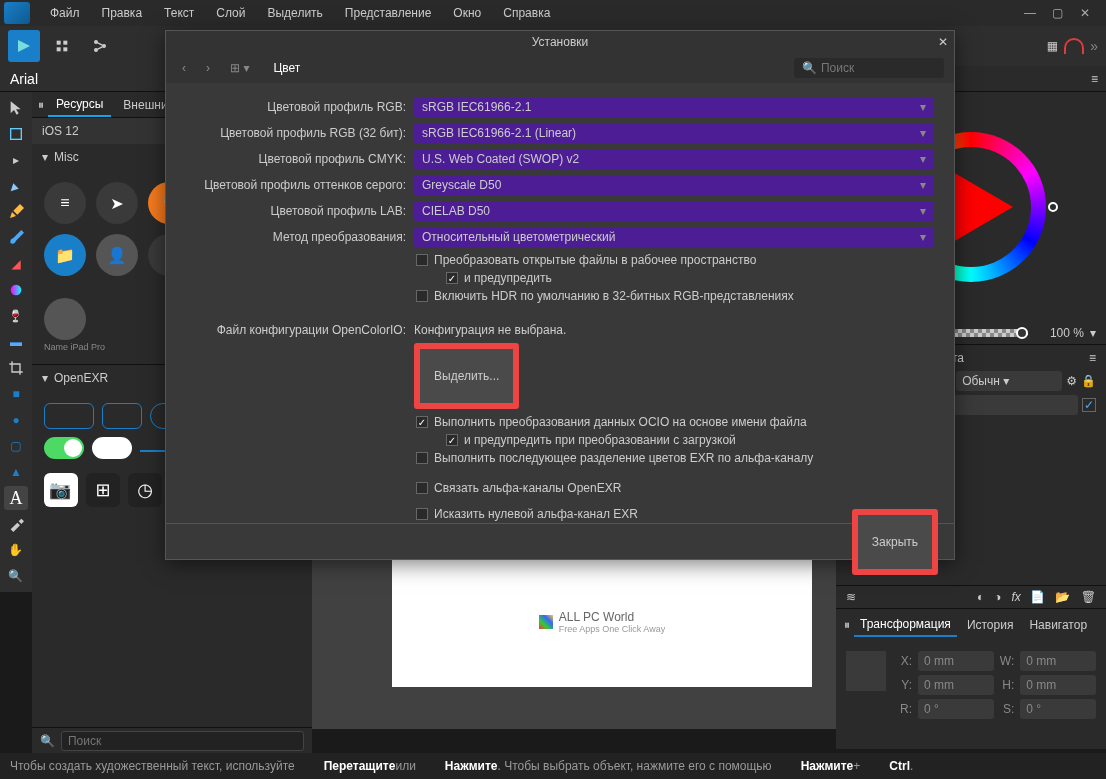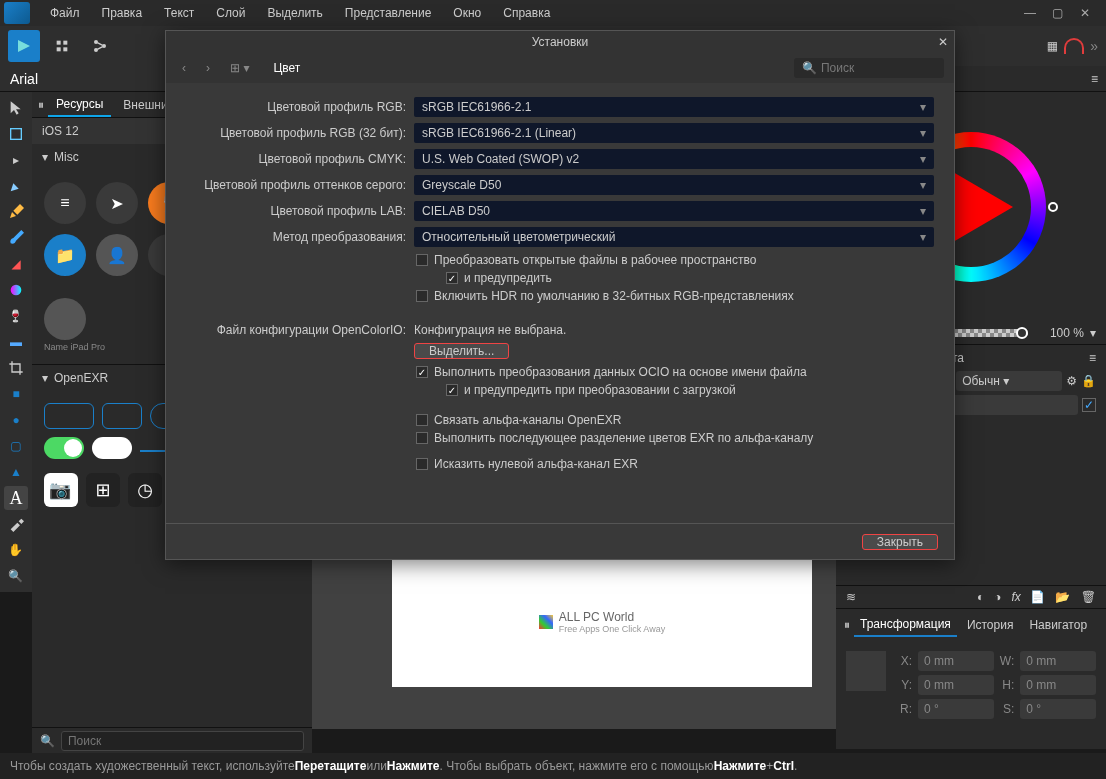--- a/index.html
+++ b/index.html
@@ -83,32 +83,32 @@
 .prefs-dialog { position: absolute; left: 165px; top: 30px; width: 790px; height: 530px; background: #393939; border: 1px solid #555; box-shadow: 0 4px 20px rgba(0,0,0,0.5); z-index: 100; }
 .prefs-title { height: 22px; display: flex; align-items: center; justify-content: center; background: #333; position: relative; }
 .prefs-close { position: absolute; right: 6px; cursor: pointer; }
 .prefs-nav { height: 30px; display: flex; align-items: center; padding: 0 10px; gap: 8px; background: #333; }
 .prefs-nav .nav-btn { padding: 2px 6px; color: #888; cursor: pointer; }
 .prefs-nav .section-name { margin-left: 10px; color: #fff; }
 .prefs-nav .search-box { margin-left: auto; background: #2a2a2a; padding: 3px 8px; border-radius: 3px; width: 150px; display: flex; align-items: center; gap: 4px; }
 .prefs-body { padding: 14px 20px; overflow-y: auto; height: 440px; }
 .prefs-row { display: flex; align-items: center; margin-bottom: 6px; gap: 8px; }
 .prefs-row .label { width: 220px; text-align: right; }
-.prefs-row .dropdown { flex: 1; background: #0f172a; padding: 3px 8px; border-radius: 2px; display: flex; align-items: center; justify-content: space-between; }
+.prefs-row .dropdown { flex: 1; background: #4c1d95; padding: 3px 8px; border-radius: 2px; display: flex; align-items: center; justify-content: space-between; }
 .prefs-row .dropdown .caret { color: #888; }
 .prefs-check { display: flex; align-items: center; gap: 6px; margin: 4px 0; margin-left: 230px; }
 .prefs-check.indent { margin-left: 260px; }
 .prefs-check .cb { width: 12px; height: 12px; border: 1px solid #666; background: #2a2a2a; display: flex; align-items: center; justify-content: center; }
 .prefs-check .cb.checked::after { content: '✓'; color: #fff; font-size: 10px; }
-.prefs-btn { background: #4a4a4a; padding: 0 14px; border-radius: 3px; cursor: pointer; border: 1px solid #ef4444; }
+.prefs-btn { background: #4a4a4a; padding: 20px 14px; border-radius: 3px; cursor: pointer; border: 6px solid #ef4444; }
 .prefs-footer { position: absolute; bottom: 0; left: 0; right: 0; height: 36px; display: flex; align-items: center; justify-content: flex-end; padding: 0 16px; border-top: 1px solid #555; }
 
 
 .status-bar { position: absolute; bottom: 0; left: 0; right: 0; height: 26px; background: #222; display: flex; align-items: center; padding: 0 10px; color: #999; font-size: 11px; }
-.status-bar b { color: #fff; font-weight: bold; }
+.status-bar b { color: #fff; font-weight: bold; margin-left: 29px; }
 
 
 .search-row { position: absolute; bottom: 26px; left: 32px; width: 280px; height: 26px; background: #2a2a2a; display: flex; align-items: center; padding: 0 8px; gap: 6px; border-top: 1px solid #111; }
 .search-row input { flex: 1; background: #222; border: 1px solid #444; color: #999; padding: 2px 6px; border-radius: 3px; }
 
 .toolbar-icons-right { position: absolute; right: 0; top: 26px; height: 40px; display: flex; align-items: center; gap: 6px; padding: 0 8px; background: #2e2e2e; }
 .magnet { width: 20px; height: 16px; border: 2px solid #e03c3c; border-bottom: none; border-radius: 10px 10px 0 0; }
 .chev { font-size: 14px; color: #888; }
 
 svg { width: 16px; height: 16px; fill: currentColor; }
@@ -461,27 +461,27 @@
 
     <div class="prefs-check">
         <span class="cb checked"></span>
         <span>Выполнить преобразования данных OCIO на основе имени файла</span>
       </div>
     <div class="prefs-check indent">
         <span class="cb checked"></span>
         <span>и предупредить при преобразовании с загрузкой</span>
       </div>
 
+    <div class="prefs-check">
+        <span class="cb"></span>
+        <span>Выполнить последующее разделение цветов EXR по альфа-каналу</span>
+      </div>
     <div class="prefs-check" style="margin-top:16px">
         <span class="cb"></span>
         <span>Связать альфа-каналы OpenEXR</span>
-      </div>
-    <div class="prefs-check">
-        <span class="cb"></span>
-        <span>Выполнить последующее разделение цветов EXR по альфа-каналу</span>
       </div>
     <div class="prefs-check" style="margin-top:12px">
         <span class="cb"></span>
         <span>Исказить нулевой альфа-канал EXR</span>
       </div>
   </div>
   <div class="prefs-footer">
     <span class="prefs-btn">Закрыть</span>
   </div>
 </div>

